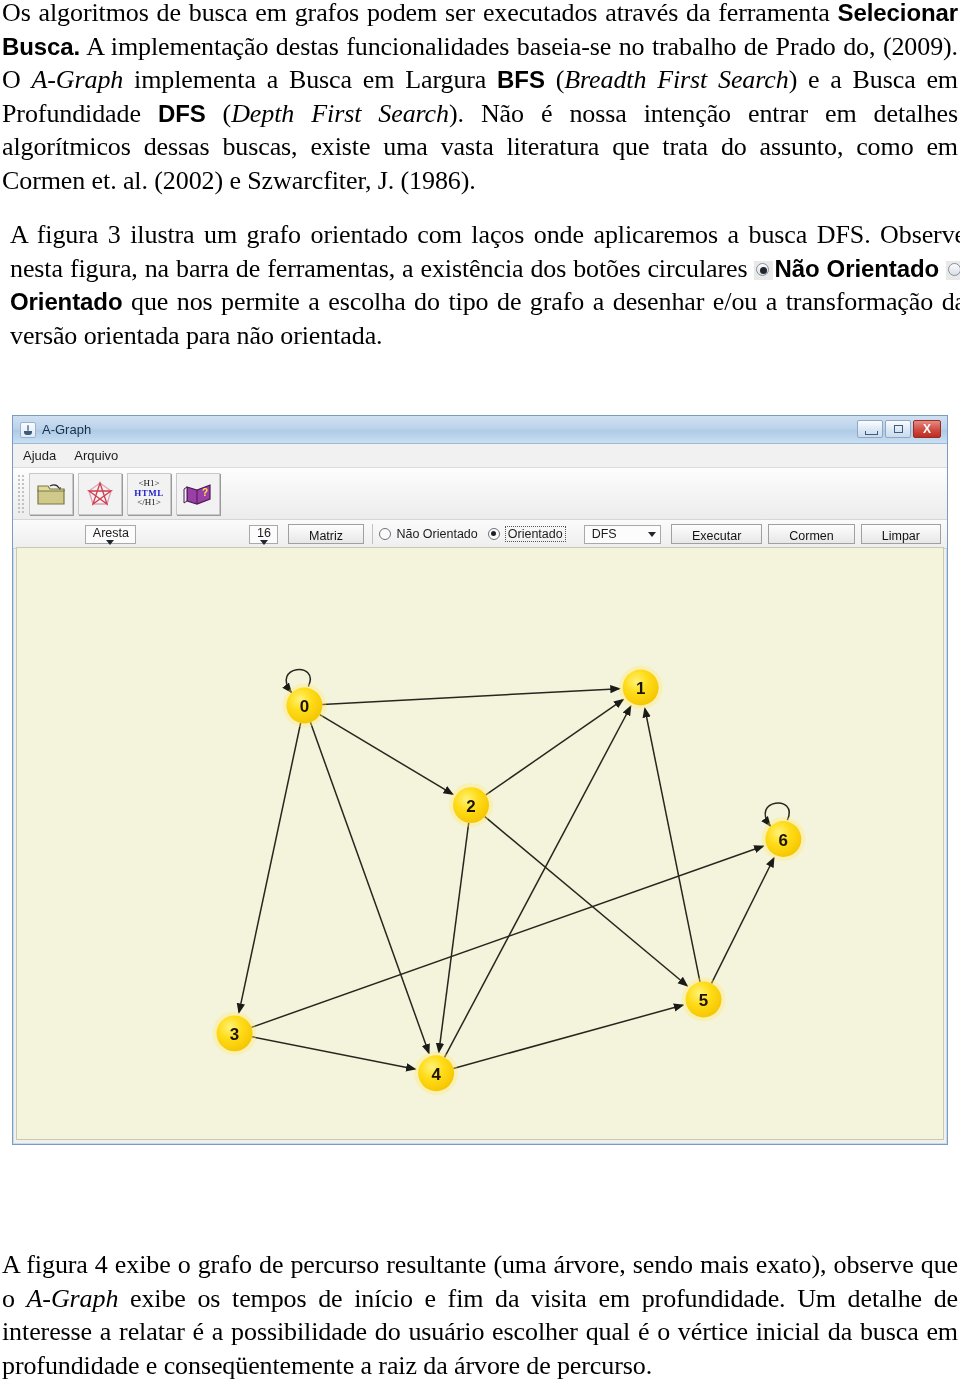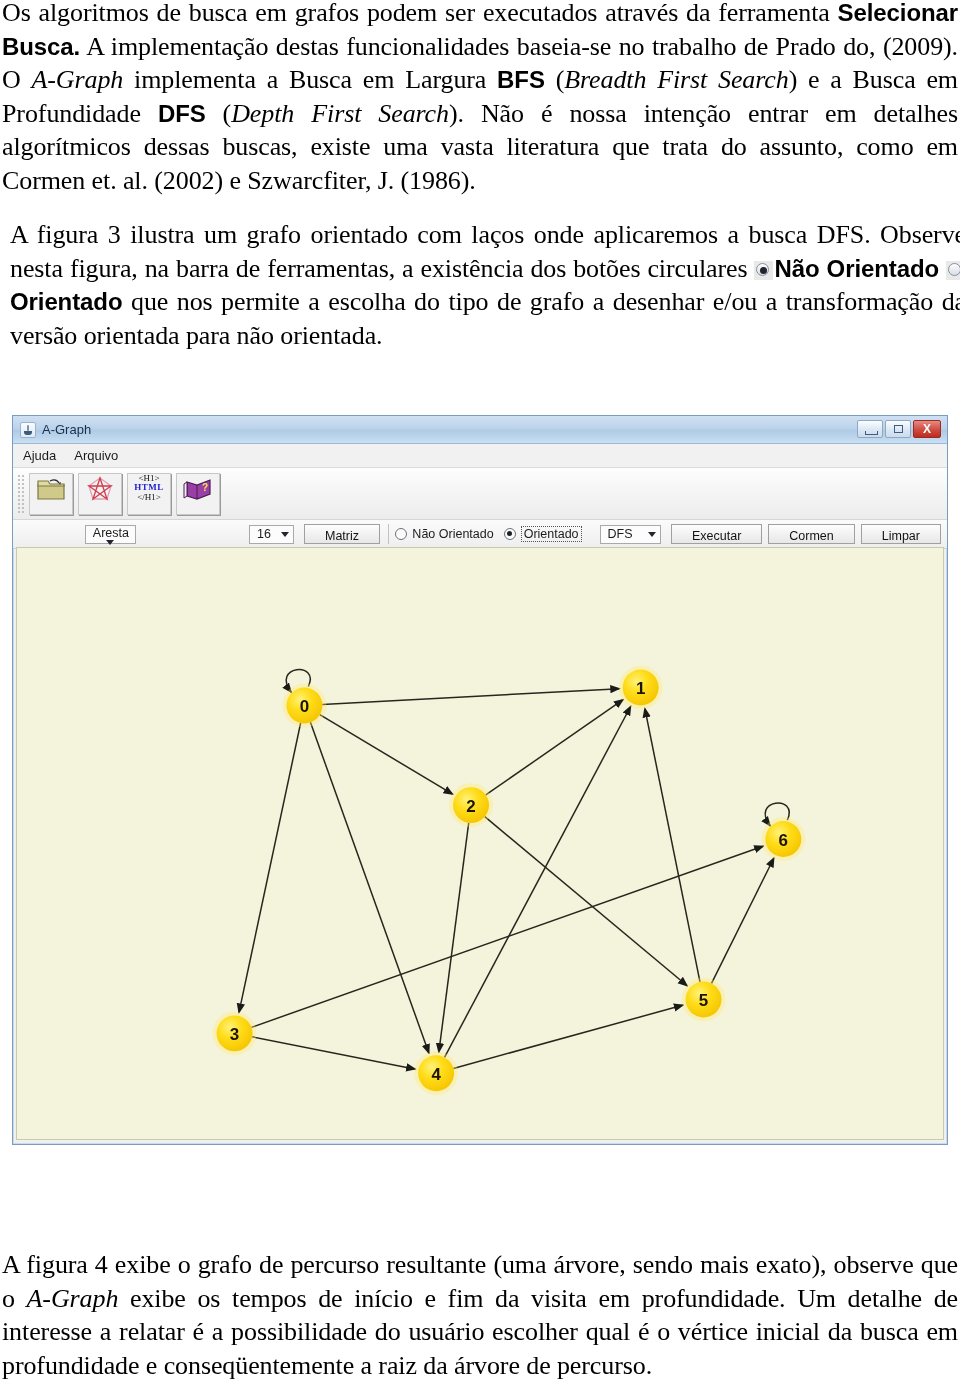--- a/index.html
+++ b/index.html
@@ -209,20 +209,21 @@
   }
   .tool-btn {
     width: 44px; height: 42px;
     margin-right: 5px;
     background: #f2f2f2;
     border: 1px solid #c8c8c8;
     box-shadow: 1px 1px 0 #9a9a9a;
     box-sizing: border-box;
     position: relative;
     display: flex;
+    align-items: center;
     justify-content: center;
   }
   .tool-ico { width: 32px; height: 30px; display:block; }
   .html-ico {
     font-family: "Liberation Serif", "DejaVu Serif", serif;
     font-size: 9px;
     line-height: 9.5px;
     text-align: center;
     color: #111;
   }
@@ -257,21 +258,21 @@
     width: 16px;
     display: flex; align-items: center; justify-content: center;
   }
   .combo .arrow::after {
     content: "";
     border-left: 4.5px solid transparent;
     border-right: 4.5px solid transparent;
     border-top: 5px solid #20262e;
   }
   #combo-elemento { width: 74px; flex-direction: column; }
-  #combo-raio     { width: 52px; }
+  #combo-raio     { width: 52px; flex-direction: column; }
   #combo-alg      { width: 172px; margin-left: 8px; margin-right: 10px; }
 
   .push-btn {
     height: 20px;
     border: 1px solid #a0a0a0;
     background: linear-gradient(#fdfdfd, #e7e7e7);
     padding: 0 20px;
     display: flex; align-items: flex-end;
     box-sizing: border-box;
     margin-right: 6px;

